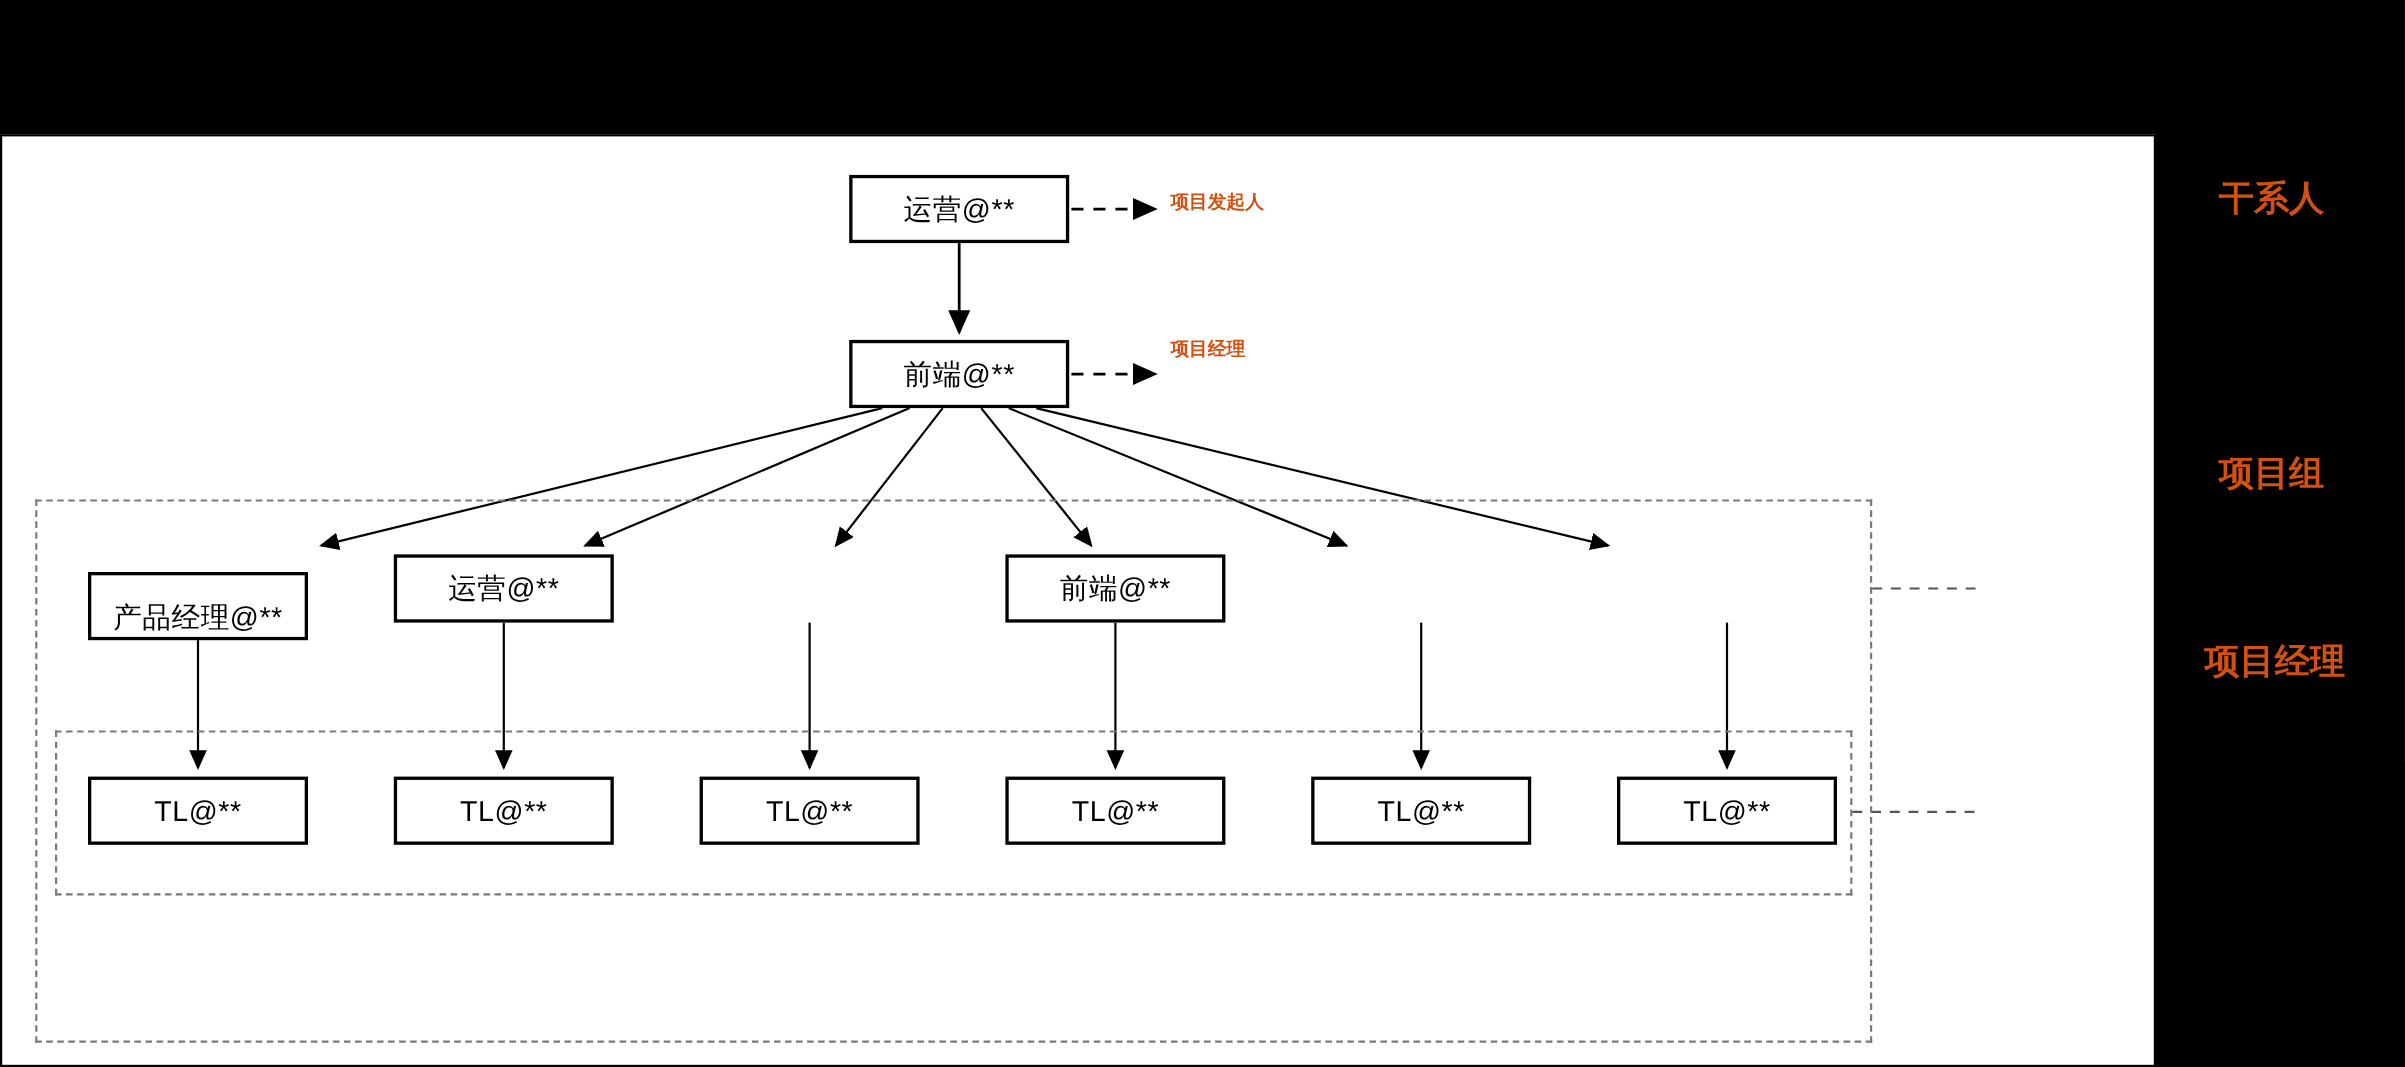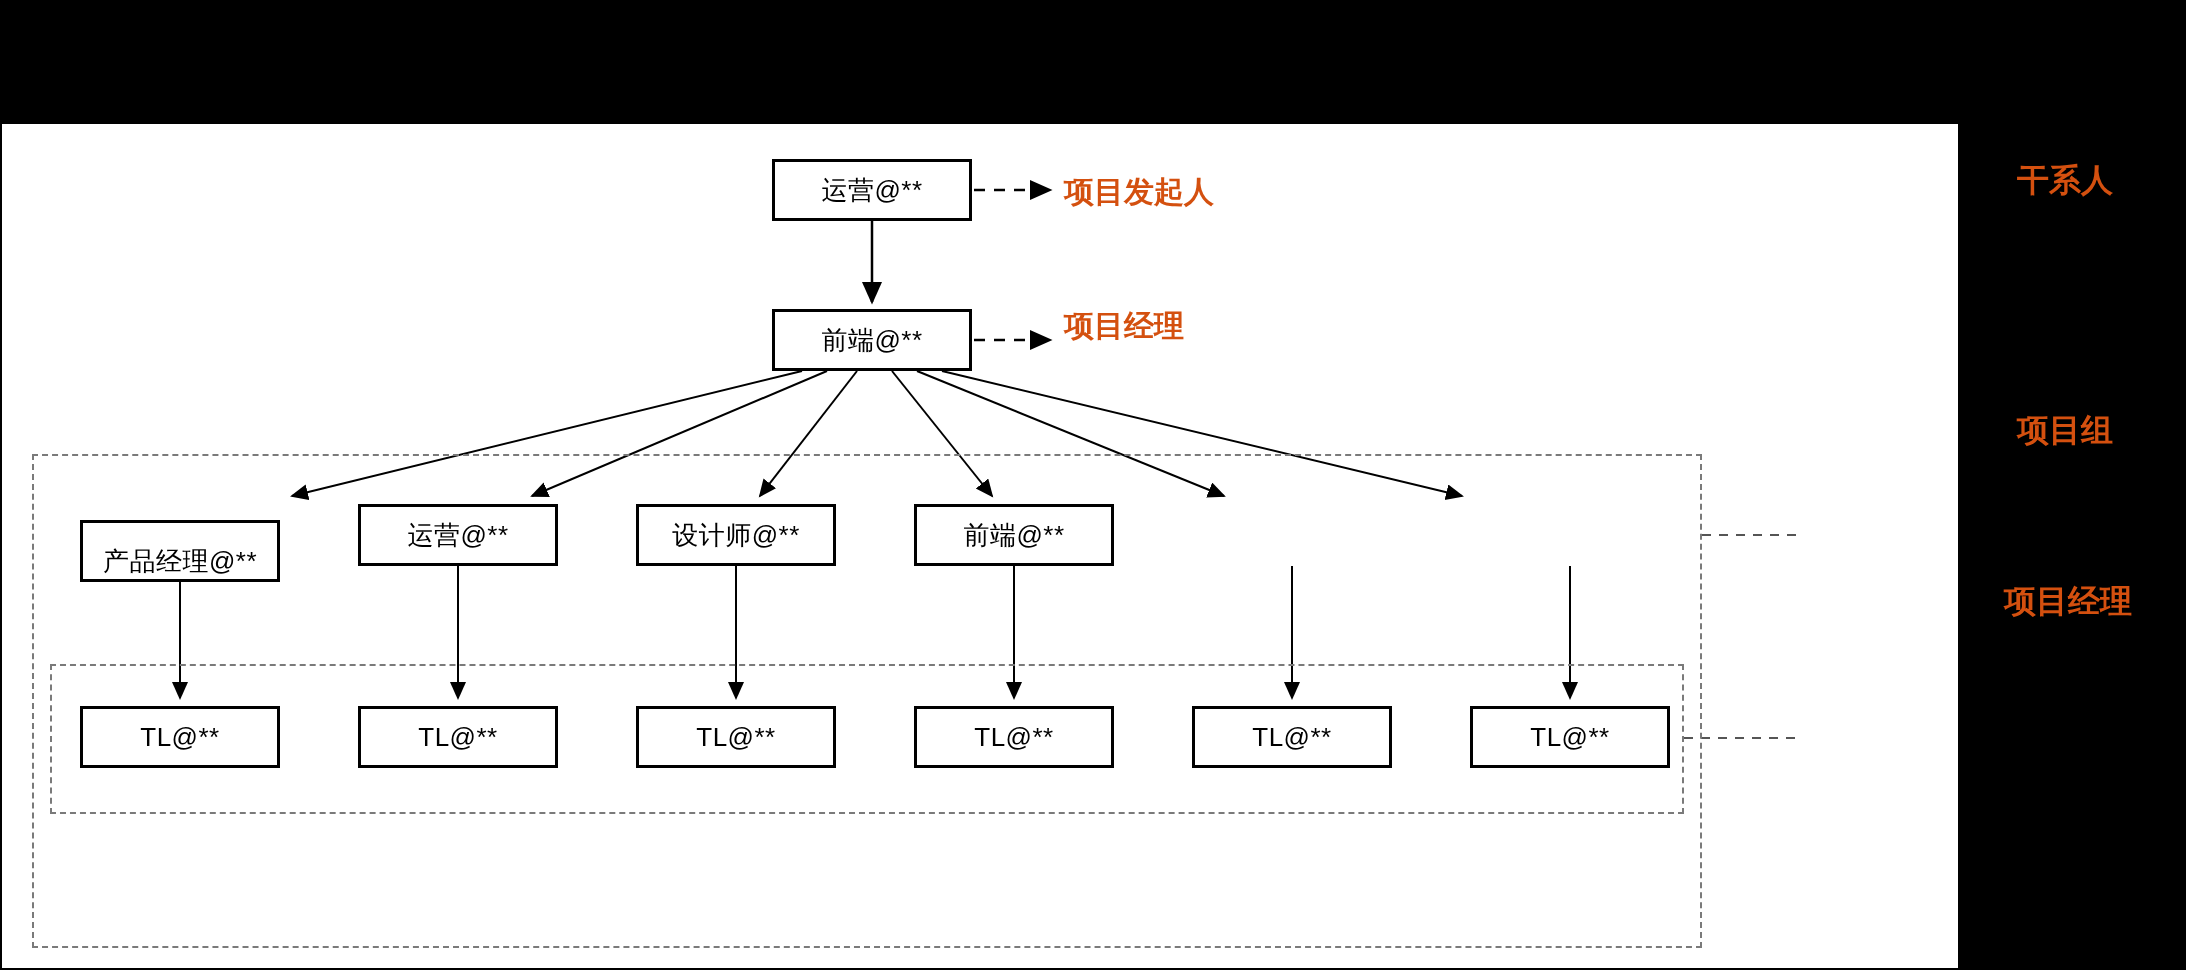--- a/index.html
+++ b/index.html
@@ -70,21 +70,21 @@
   .side-label {
     position: absolute;
     color: #d4500f;
     font-size: 32px;
     font-weight: bold;
     white-space: nowrap;
   }
   .inline-label {
     position: absolute;
     color: #d4500f;
-    font-size: 30px;
+    font-size: 17px;
     font-weight: bold;
     white-space: nowrap;
   }
 </style>
 </head>
 <body>
 
 <div id="stage">
 
   <div id="canvas">
@@ -134,23 +134,20 @@
 
     <div class="inline-label" style="left:1062px; top:48px;">项目发起人</div>
     <div class="inline-label" style="left:1062px; top:182px;">项目经理</div>
 
     <div class="node" style="left:78px; top:396px; width:200px; height:62px;align-items:flex-end;">
       <span>产品经理@**</span>
     </div>
     <div class="node" style="left:356px; top:380px; width:200px; height:62px;">
       <span>运营@**</span>
     </div>
-    <div class="node" style="left:634px; top:380px; width:200px; height:62px;">
-      <span>设计师@**</span>
-    </div>
     <div class="node" style="left:912px; top:380px; width:200px; height:62px;">
       <span>前端@**</span>
     </div>
 
     <div class="node" style="left:78px; top:582px; width:200px; height:62px;">
       <span>TL@**</span>
     </div>
     <div class="node" style="left:356px; top:582px; width:200px; height:62px;">
       <span>TL@**</span>
     </div>

